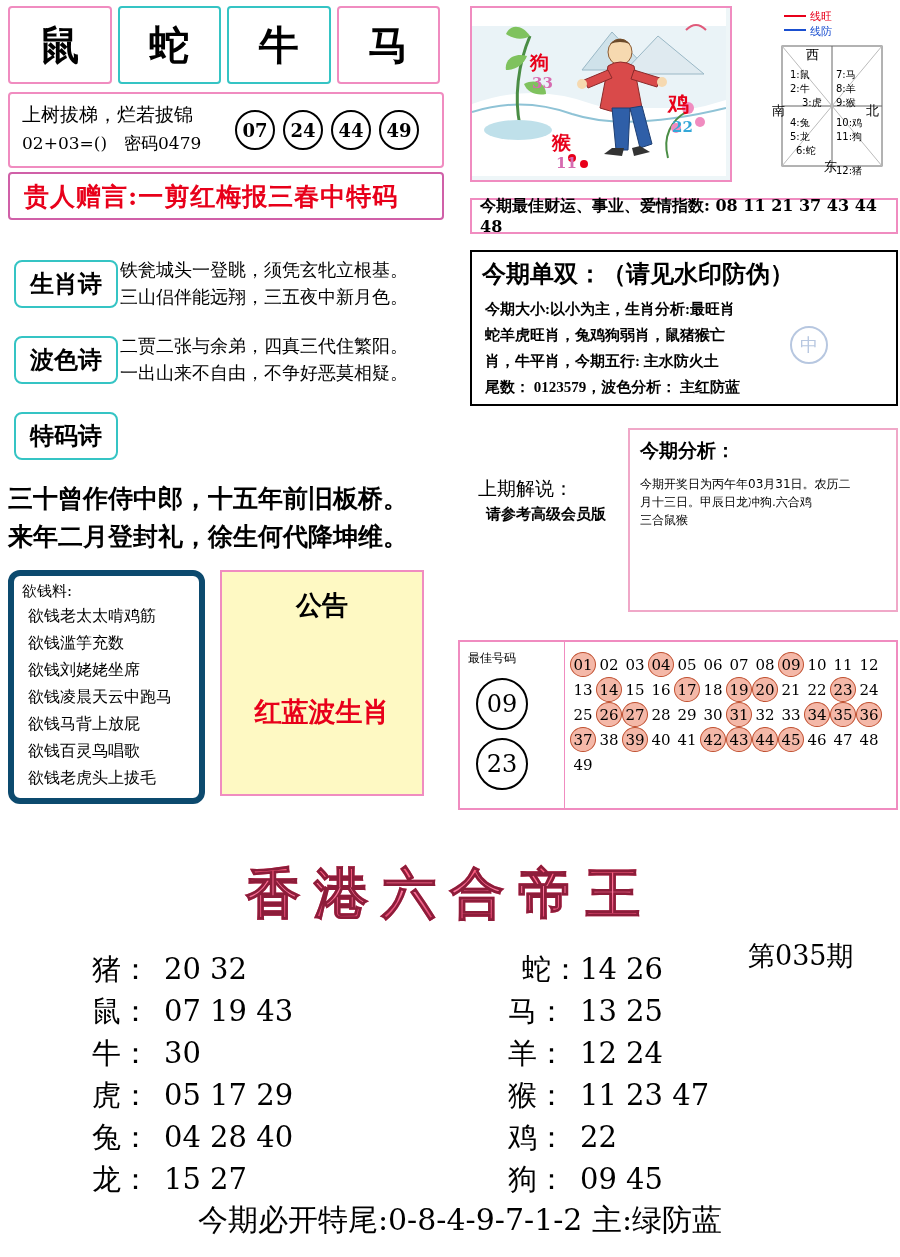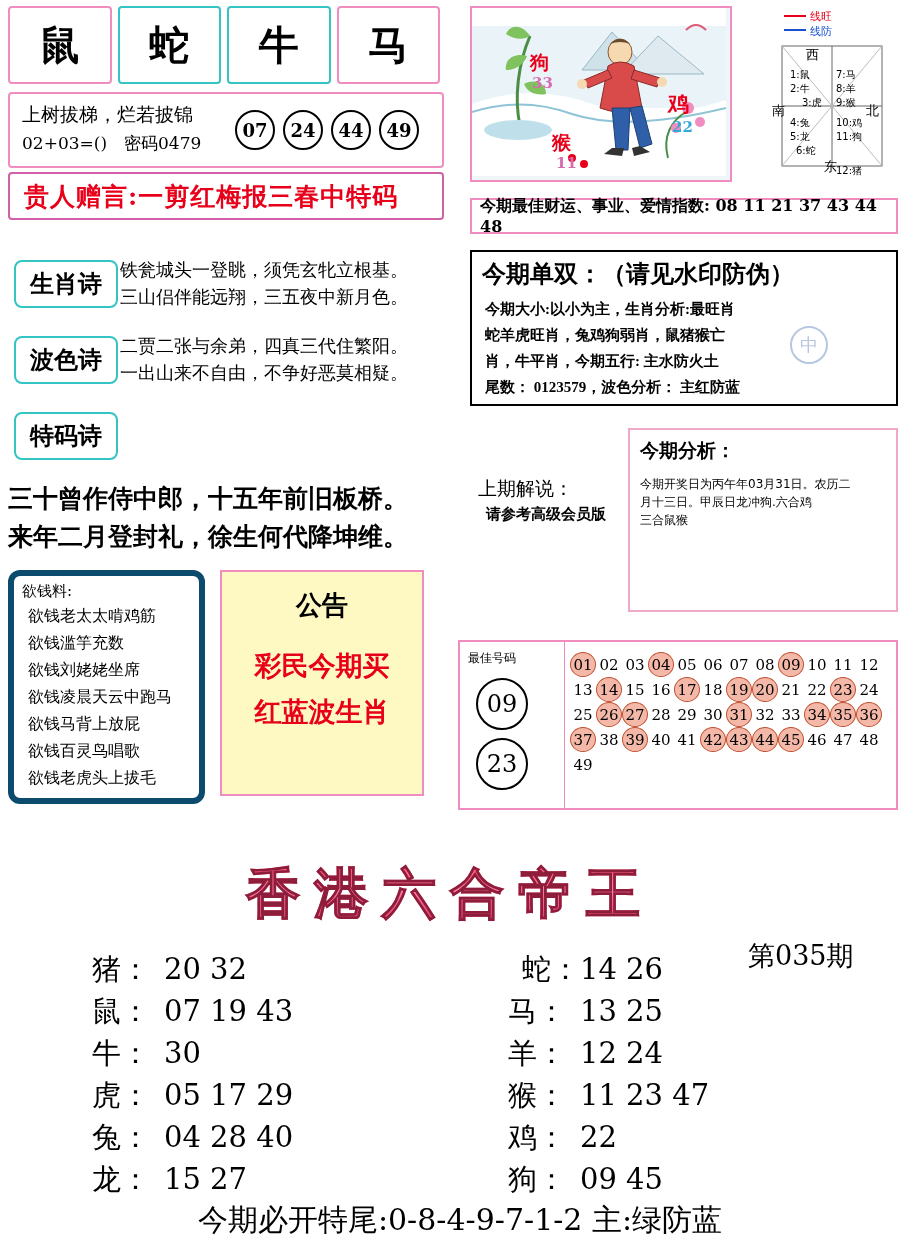--- a/index.html
+++ b/index.html
@@ -158,21 +158,20 @@
   <div class="money-line" style="top:57px;">欲钱滥竽充数</div>
   <div class="money-line" style="top:84px;">欲钱刘姥姥坐席</div>
   <div class="money-line" style="top:111px;">欲钱凌晨天云中跑马</div>
   <div class="money-line" style="top:138px;">欲钱马背上放屁</div>
   <div class="money-line" style="top:165px;">欲钱百灵鸟唱歌</div>
   <div class="money-line" style="top:192px;">欲钱老虎头上拔毛</div>
 </div>
 
 <div class="abs" id="notice-box">
   <div id="notice-title">公告</div>
-  <div class="notice-line" style="top:76px;">彩民今期买</div>
   <div class="notice-line" style="top:122px;">红蓝波生肖</div>
 </div>
 
 <div class="abs" id="picture-panel">
   <svg width="254" height="168" viewBox="0 0 254 168">
     <rect x="0" y="0" width="254" height="168" fill="#ffffff"></rect>
     <path d="M0 18 L254 18 L254 100 L0 100 Z" fill="#eaf3f7"></path>
     <path d="M110 62 L140 24 L176 62 Z" fill="#cfe2ea" stroke="#9ab8c6"></path>
     <path d="M150 66 L186 28 L232 66 Z" fill="#dfeaf0" stroke="#9ab8c6"></path>
     <path d="M0 96 q60 -22 120 0 q60 20 134 -4 L254 168 L0 168 Z" fill="#ffffff"></path>

